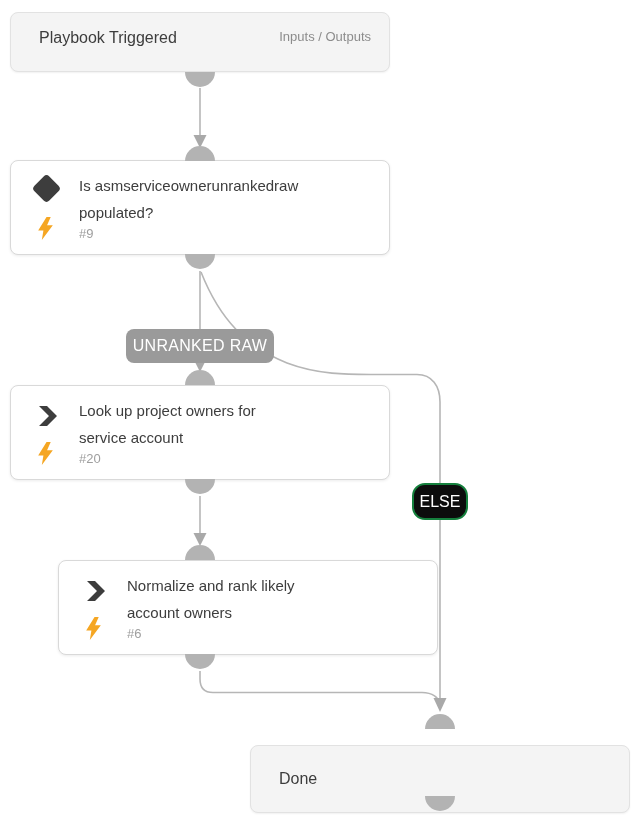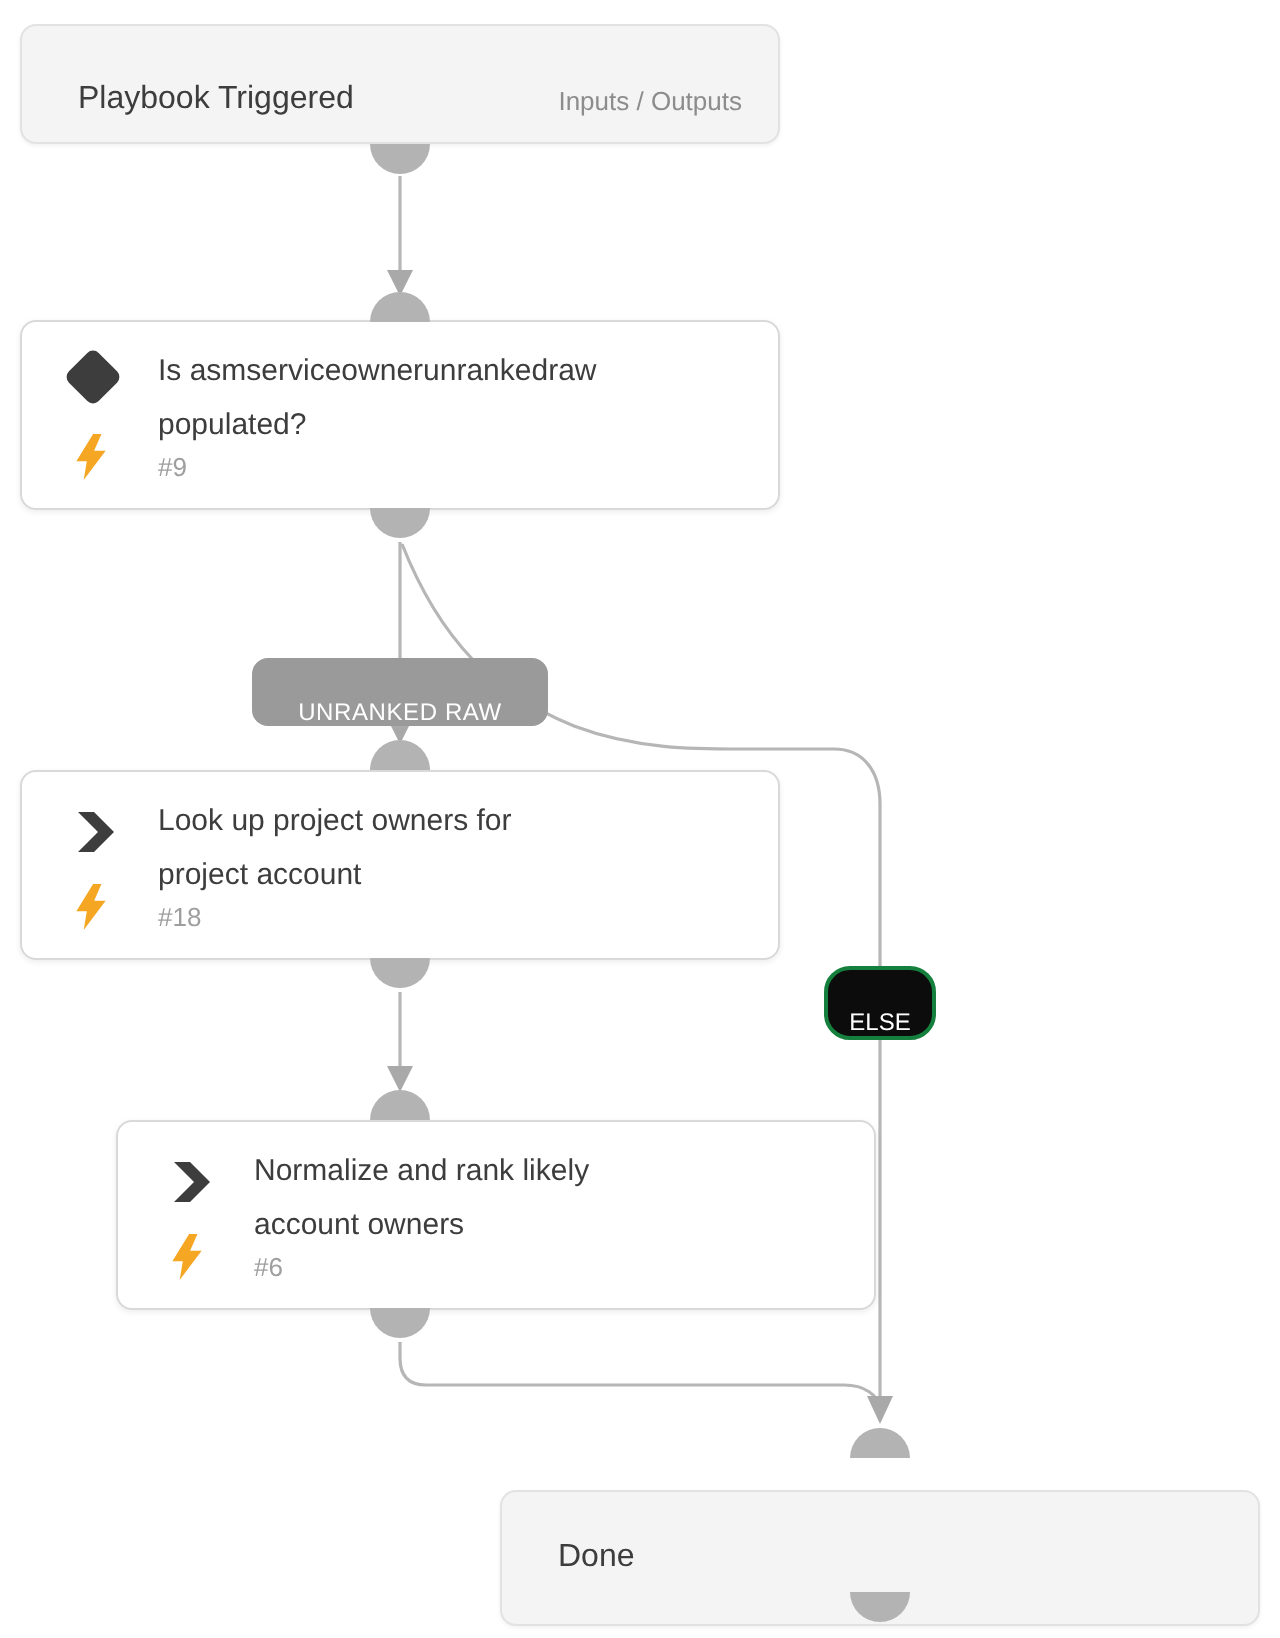--- a/index.html
+++ b/index.html
@@ -26,21 +26,21 @@
     box-shadow: 0 1px 2px rgba(0,0,0,0.06);
   }
   .card.task {
     left: 10px; width: 380px; height: 95px;
     background: #ffffff;
     border: 1px solid #d9d9d9;
     box-shadow: 0 1px 3px rgba(0,0,0,0.08);
   }
   .start {
     left: 10px; top: 12px; width: 380px; height: 60px;
-    display: flex; align-items: center; justify-content: space-between;
+    display: flex; align-items: flex-start; justify-content: space-between;
     padding: 16px 18px 0 28px;
   }
   .start-title { font-size: 16px; color: #3d3d3d; }
   .io-link { font-size: 13px; color: #8c8c8c; cursor: pointer; }
 
   .task-title {
     position: absolute; left: 68px; top: 11px; width: 300px;
     font-size: 15px; line-height: 27px; color: #3d3d3d;
   }
   .task-title span { display: block; }
@@ -51,22 +51,22 @@
   .diamond {
     position: absolute; left: 25px; top: 17px;
     width: 21px; height: 21px; background: #3d3d3d;
     border-radius: 4px; transform: rotate(45deg);
   }
   .chev { position: absolute; left: 24px; top: 18px; }
   .bolt { position: absolute; left: 27px; top: 56px; }
 
   .pill {
     position: absolute; z-index: 4;
-    display: flex; align-items: flex-end; justify-content: center;
-    color: #ffffff; font-size: 12px;
+    display: flex; align-items: center; justify-content: center;
+    color: #ffffff; font-size: 16px;
   }
   .pill.match {
     left: 126px; top: 329px; width: 148px; height: 34px;
     background: #9a9a9a; border-radius: 8px; letter-spacing: 0.3px;
   }
   .pill.else {
     box-sizing: border-box;
     left: 412px; top: 483px; width: 56px; height: 37px;
     background: #0c0c0c; border-radius: 13px; border: 2px solid #15803d;
   }
@@ -131,23 +131,23 @@
 
   <div class="card task" style="top:385px;">
     <svg class="chev" width="24" height="24" viewBox="0 0 24 24">
       <path d="M4 2 L12 2 L22 12 L12 22 L4 22 L14 12 Z" fill="#3d3d3d"></path>
     </svg>
     <svg class="bolt" width="15" height="23" viewBox="0 0 14 22">
       <path d="M8 0 L0 13 L5 13 L3.5 22 L14 8 L8.5 8 L12 0 Z" fill="#f5a623"></path>
     </svg>
     <div class="task-title">
       <span>Look up project owners for</span>
-      <span>project account</span>
+      <span>service account</span>
     </div>
-    <div class="task-num">#18</div>
+    <div class="task-num">#20</div>
   </div>
 
   <div class="pill else">
     <span>ELSE</span>
   </div>
 
   <div class="card task" style="top:560px;margin-left:48px;">
     <svg class="chev" width="24" height="24" viewBox="0 0 24 24">
       <path d="M4 2 L12 2 L22 12 L12 22 L4 22 L14 12 Z" fill="#3d3d3d"></path>
     </svg>

